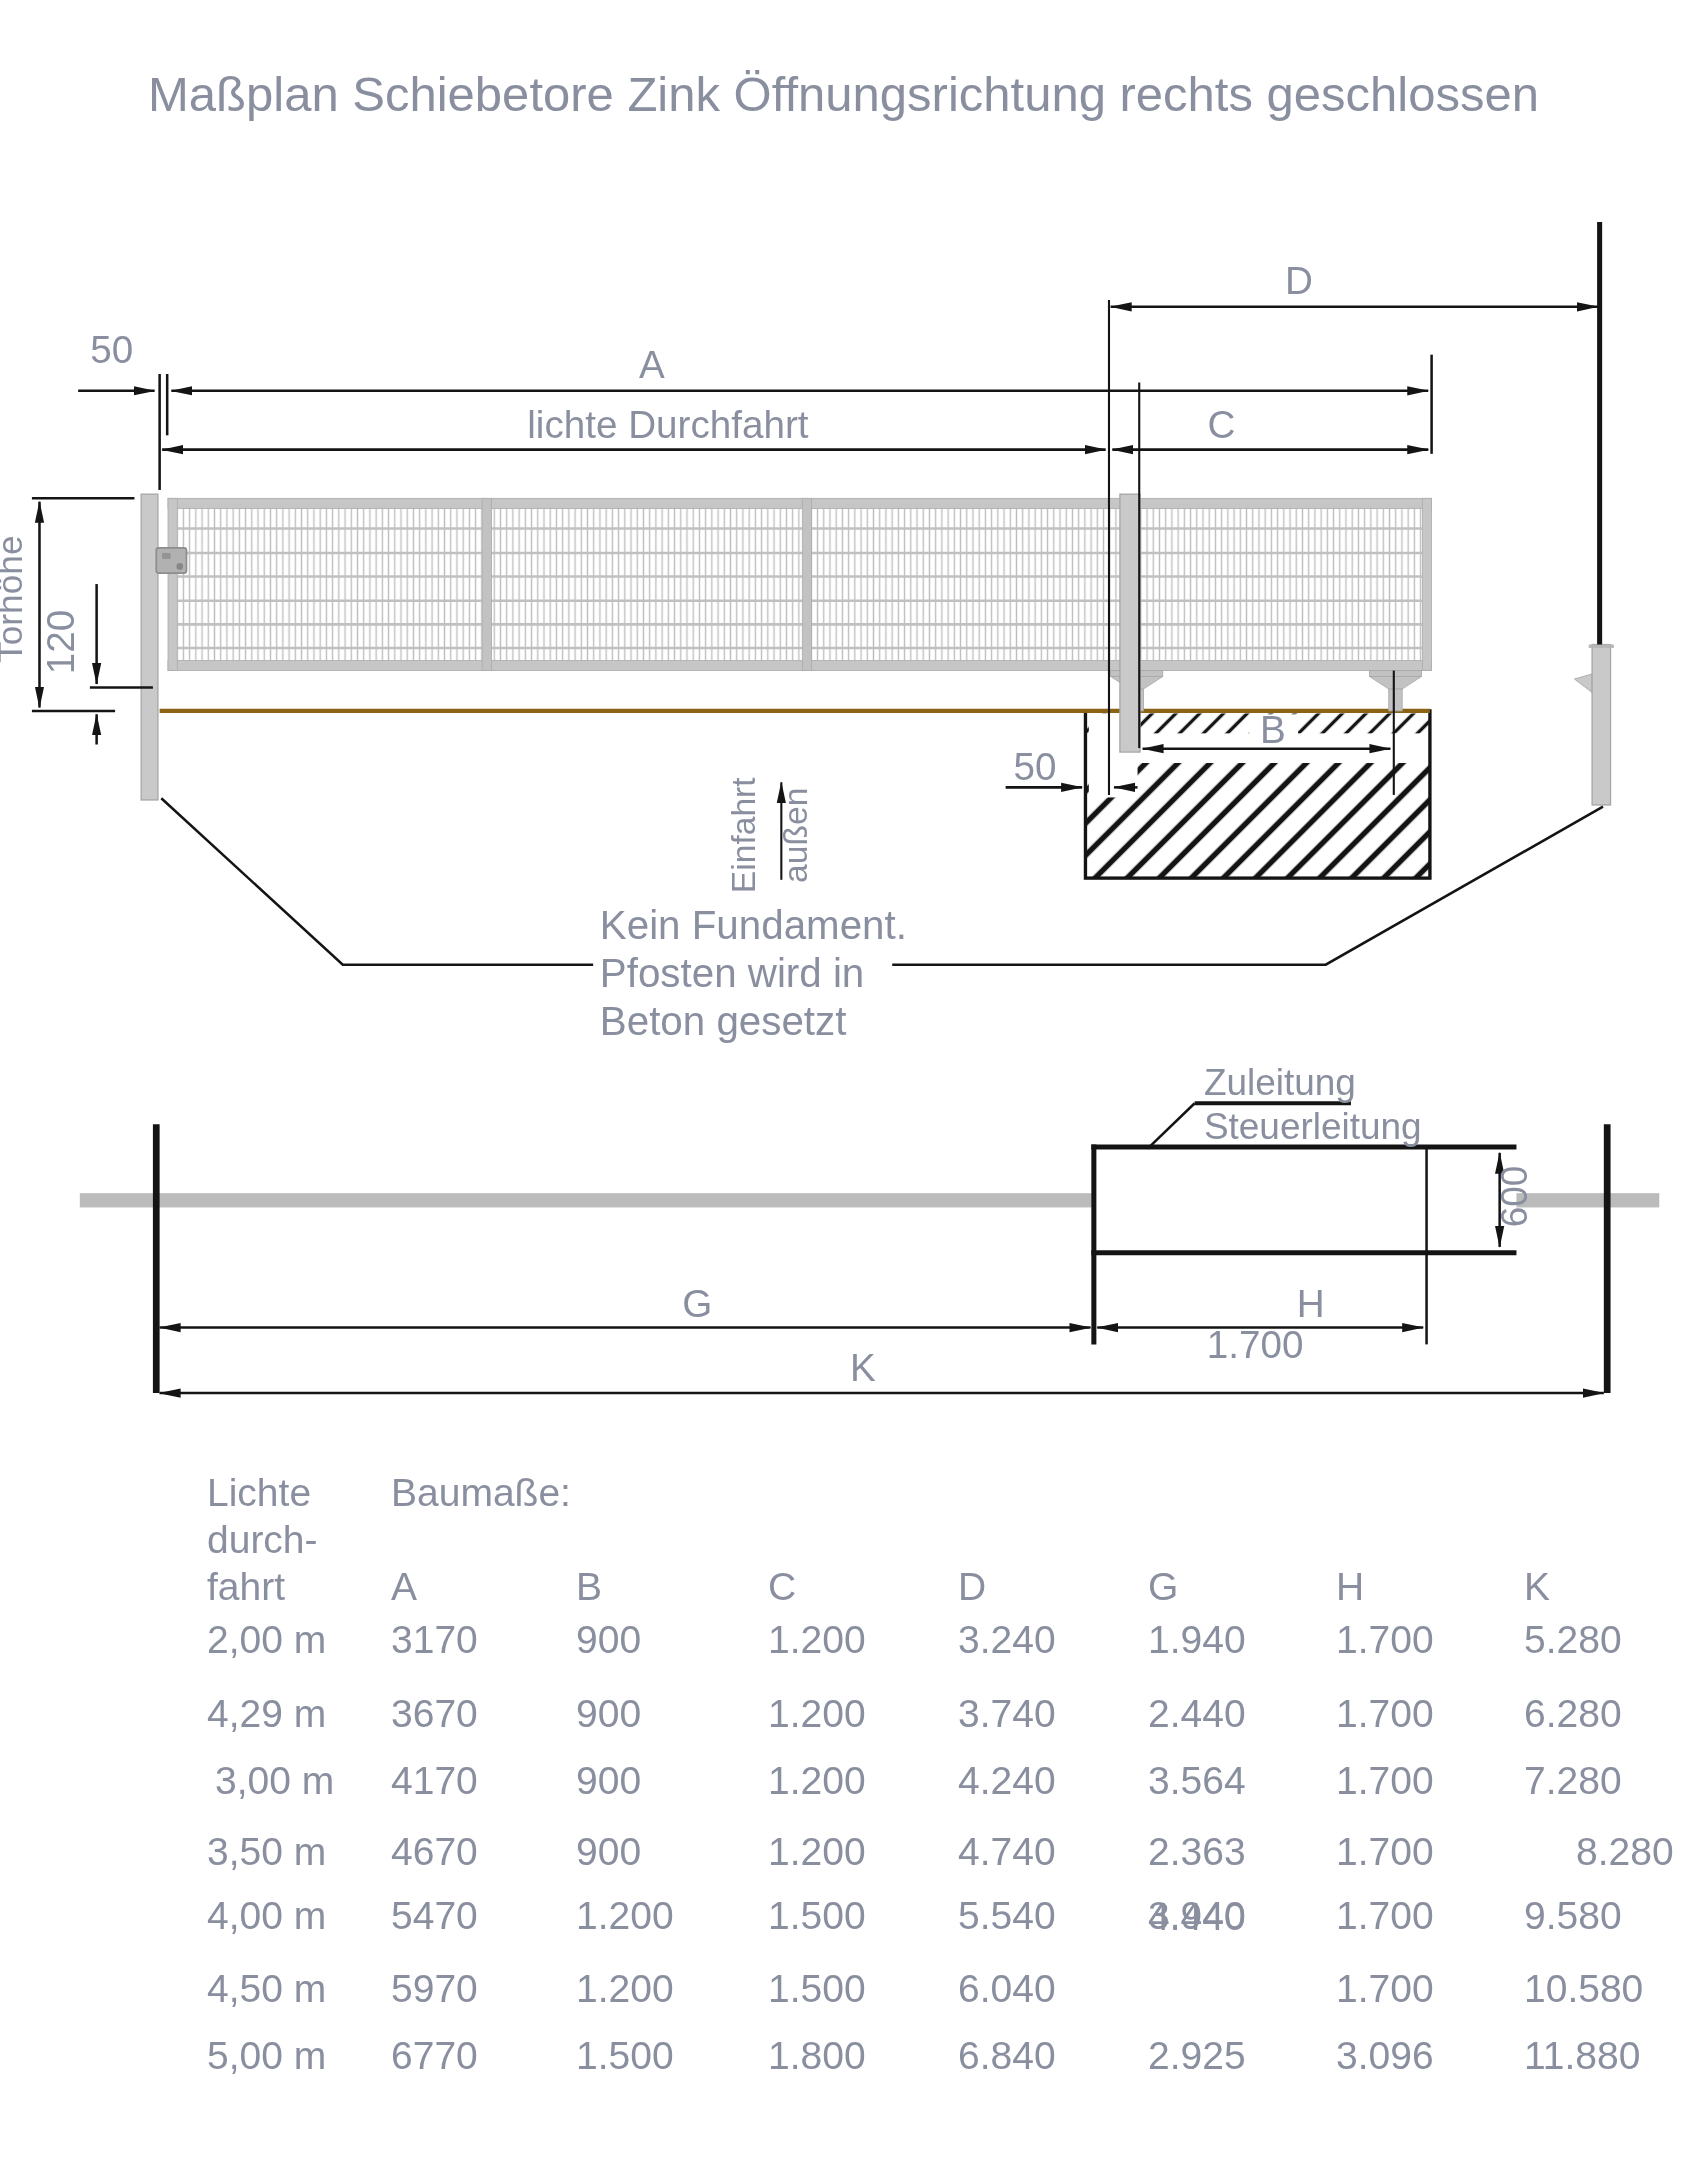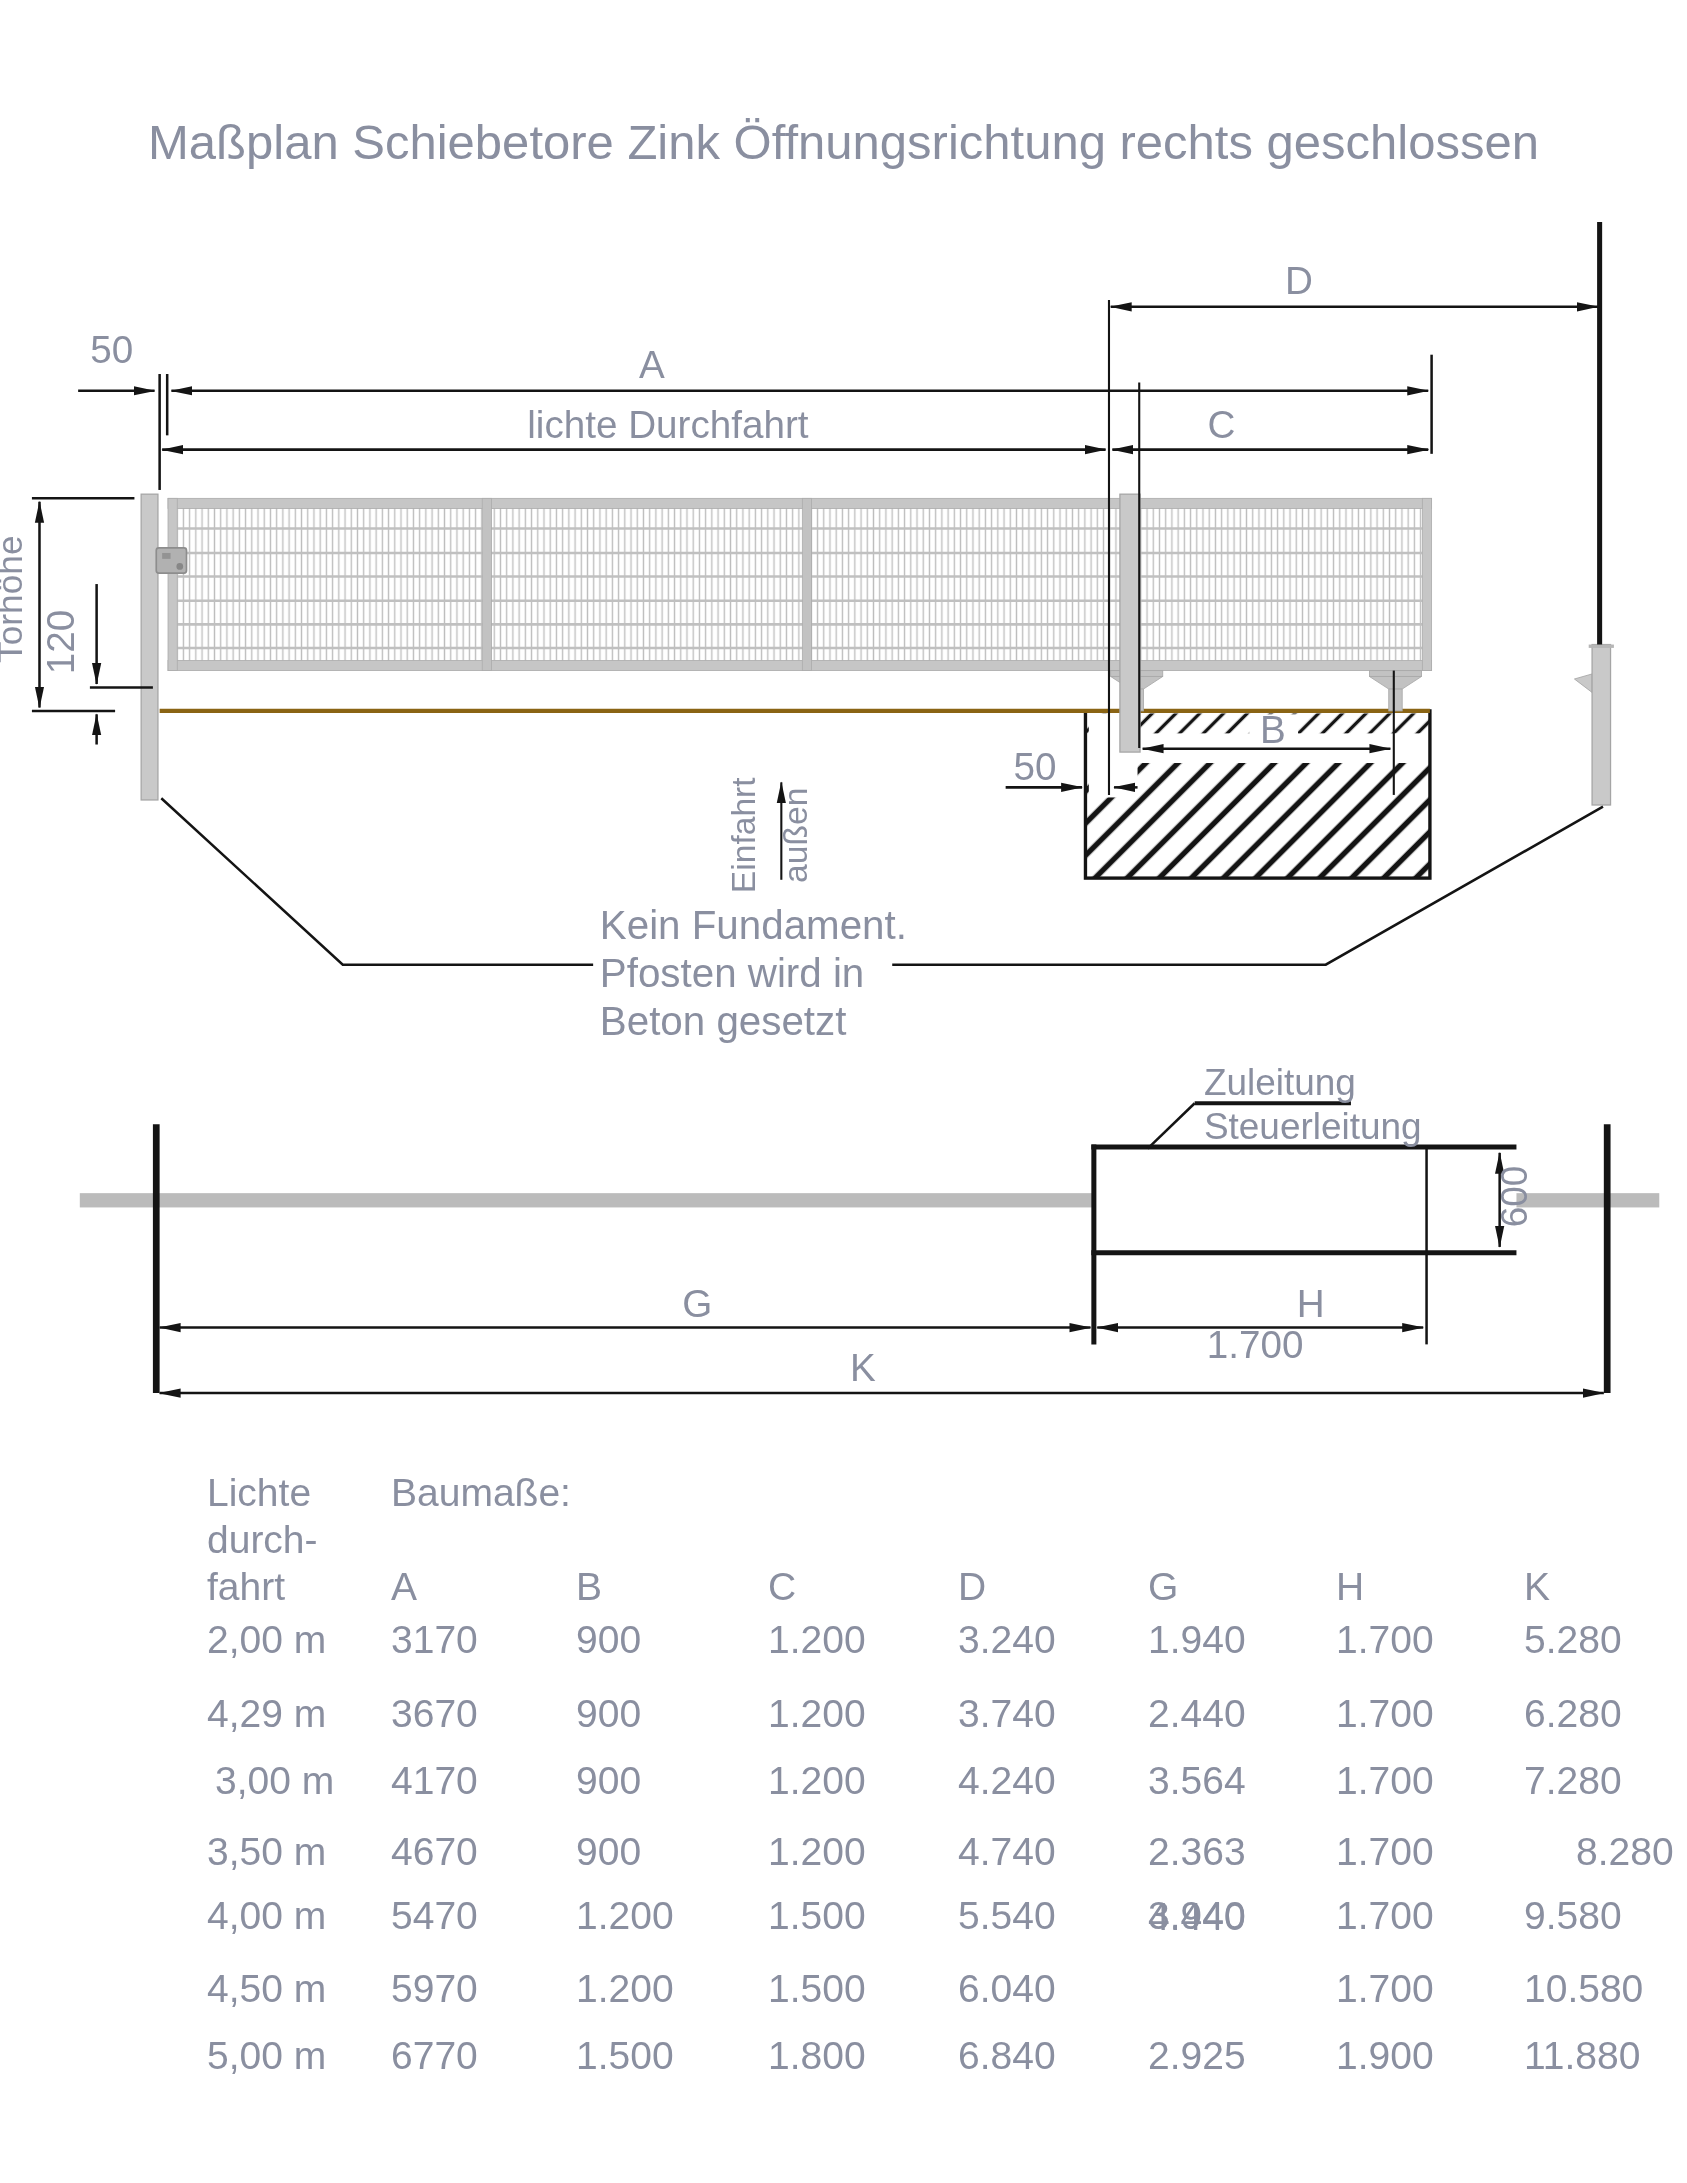--- a/index.html
+++ b/index.html
@@ -1,19 +1,19 @@
 <!DOCTYPE html>
 <html style="font-size:13.4px"><head>
 <meta charset="utf-8">
 <style>
   html,body{margin:0;padding:0;background:#ffffff;}
   .page{position:relative;width:1687px;height:2183px;background:#ffffff;overflow:hidden;
         font-family:"Liberation Sans", sans-serif;}
   .title{position:absolute;top:66px;left:0;width:1687px;text-align:center;
-         font-size:49px;color:#8a8fa0;letter-spacing:0px;margin-top:48px;}
+         font-size:49px;color:#8a8fa0;letter-spacing:0px;}
   svg{position:absolute;left:0;top:0;}
   svg text{font-family:"Liberation Sans", sans-serif;fill:#8a8fa0;}
   .lbl{font-size:46px;}
   .lbl44{font-size:44px;}
   .lbl42{font-size:42px;}
   .lbl40{font-size:40px;}
   .note{font-size:48px;}
   .cell{position:absolute;font-size:39px;color:#8a8fa0;line-height:1;white-space:nowrap;}
 </style>
 </head>
@@ -248,19 +248,19 @@
       <span class="cell" style="left:1336px;top:1969px">1.700</span>
       <span class="cell" style="left:1524px;top:1969px">10.580</span>
     </div>
     <div>
       <span class="cell" style="left:207px;top:2036px">5,00 m</span>
       <span class="cell" style="left:391px;top:2036px">6770</span>
       <span class="cell" style="left:576px;top:2036px">1.500</span>
       <span class="cell" style="left:768px;top:2036px">1.800</span>
       <span class="cell" style="left:958px;top:2036px">6.840</span>
       <span class="cell" style="left:1148px;top:2036px">2.925</span>
-      <span class="cell" style="left:1336px;top:2036px">1.900</span>
+      <span class="cell" style="left:1336px;top:2036px">3.096</span>
       <span class="cell" style="left:1524px;top:2036px">11.880</span>
     </div>
   </div>
 
 </div>
 
 
 </body></html>

